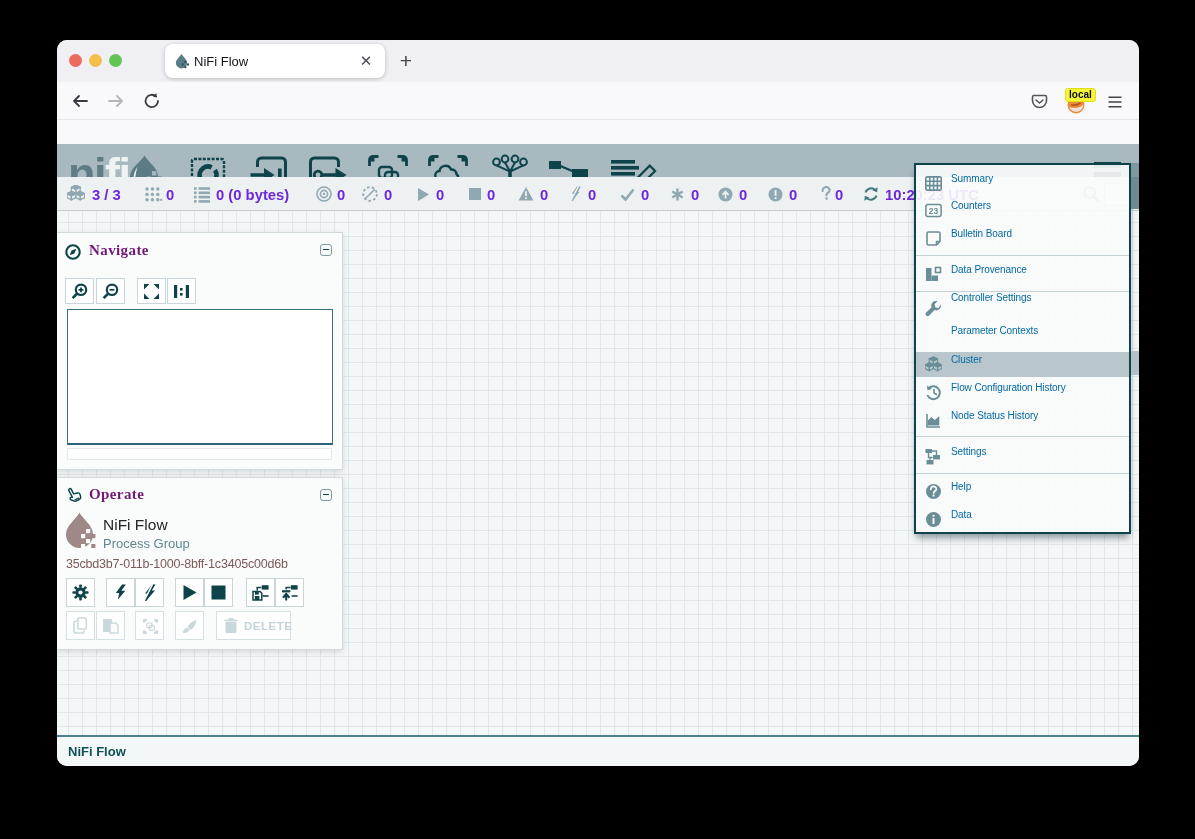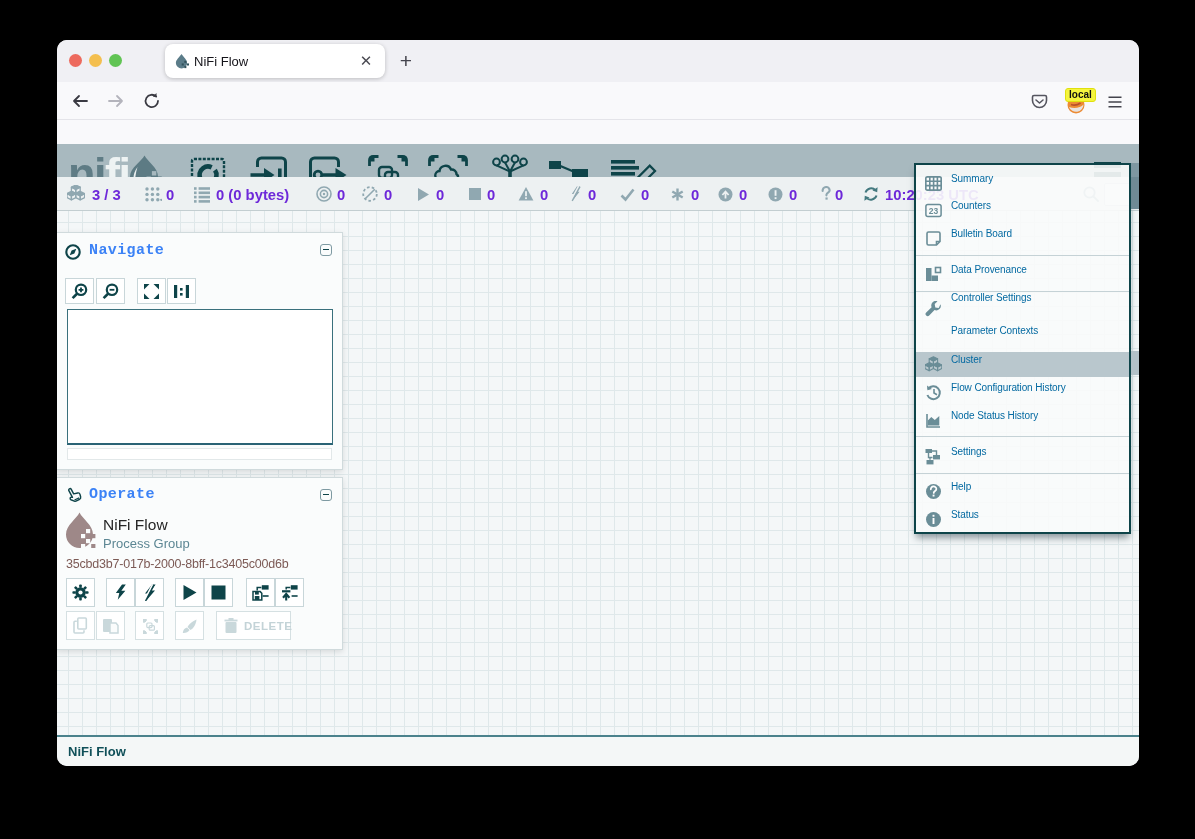--- a/index.html
+++ b/index.html
@@ -39,22 +39,22 @@
     linear-gradient(to bottom, #dfe8ea 1px, transparent 1px);
   background-size:14px 14px; background-position:11px 11px; }
 #footer { position:absolute; left:0; top:695px; width:1082px; height:31px;
   background:#f4f7f7; border-top:2px solid #4b828c; }
 #footer .crumb { position:absolute; left:11px; top:7px; font-size:13px;
   font-weight:bold; color:#105059; }
 .panel { position:absolute; background:#fafcfc; border:1px solid #d0dadc;
   box-shadow:0 2px 6px rgba(0,0,0,0.12); }
 #navigate { left:-1px; top:21px; width:287px; height:238px; }
 #operate  { left:-1px; top:266px; width:287px; height:173px; }
-.ptitle { position:absolute; font-family:Liberation Mono, monospace;
-  font-weight:bold; font-size:15px; color:#3b82f6; letter-spacing:0.4px; }
+.ptitle { position:absolute; font-family:Liberation Serif, serif;
+  font-weight:bold; font-size:15px; color:#701a75; letter-spacing:0.4px; }
 .pmin { position:absolute; width:12px; height:12px; border:1.5px solid #7e9aa2;
   border-radius:3px; }
 .pmin::after { content:""; position:absolute; left:1.5px; top:3.6px; width:6px;
   height:1.8px; background:#0e4449; }
 .navbtn { position:absolute; width:29px; height:26px; background:#fff;
   border:1px solid #c8d6d9; display:flex; align-items:center; justify-content:center; }
 #preview { position:absolute; left:10px; top:76px; width:266px; height:136px;
   background:#fff; border:1px solid #39707c; border-bottom:2px solid #2a6375; }
 #previewstrip { position:absolute; left:10px; top:215px; width:265px; height:12px;
   background:#fff; border:1px solid #e2e8e9; }
@@ -381,21 +381,21 @@
           <rect x="20" y="27" width="4.2" height="4.2"></rect>
               <rect x="15" y="32" width="4.2" height="4"></rect>
         </g>
         <g fill="#9e8888">
               <rect x="25.2" y="22" width="4.2" height="4.2"></rect>
               <rect x="25.2" y="32" width="4.2" height="4"></rect>
             </g>
       </svg>
       <div class="abs" style="left:46px;top:38px;font-size:15.5px;color:#262626;">NiFi Flow</div>
       <div class="abs" style="left:46px;top:58px;font-size:13px;color:#5c8693;">Process Group</div>
-      <div class="abs" style="left:9px;top:79px;font-size:12.5px;color:#7c5a55;letter-spacing:-0.2px;">35cbd3b7-017b-2000-8bff-1c3405c00d6b</div>
+      <div class="abs" style="left:9px;top:79px;font-size:12.5px;color:#7c5a55;letter-spacing:-0.2px;">35cbd3b7-011b-1000-8bff-1c3405c00d6b</div>
       <div class="opbtn" style="left:9px;top:100px">
             <svg width="17" height="17" viewBox="0 0 17 17">
               <g fill="#0e4449">
                 <circle cx="8.5" cy="8.5" r="5.2"></circle>
                 <rect x="7.2" y="0.4" width="2.6" height="3.4" rx="0.8" transform="rotate(0 8.5 8.5)"></rect>
                 <rect x="7.2" y="0.4" width="2.6" height="3.4" rx="0.8" transform="rotate(45 8.5 8.5)"></rect>
                 <rect x="7.2" y="0.4" width="2.6" height="3.4" rx="0.8" transform="rotate(90 8.5 8.5)"></rect>
                 <rect x="7.2" y="0.4" width="2.6" height="3.4" rx="0.8" transform="rotate(135 8.5 8.5)"></rect>
                 <rect x="7.2" y="0.4" width="2.6" height="3.4" rx="0.8" transform="rotate(180 8.5 8.5)"></rect>
                 <rect x="7.2" y="0.4" width="2.6" height="3.4" rx="0.8" transform="rotate(225 8.5 8.5)"></rect>
@@ -556,18 +556,18 @@
           <circle cx="8.5" cy="8.5" r="7.5" fill="#6a8d97"></circle>
           <path d="M5.8 6.4 a2.8 2.8 0 0 1 5.6 -0.4 c0 1.7 -1.8 1.9 -2.4 3 a2.2 2.2 0 0 0 -0.25 1" stroke="#fff" stroke-width="1.7" fill="none" stroke-linecap="round"></path>
           <rect x="7.6" y="11.6" width="1.9" height="1.9" fill="#fff"></rect>
         </svg></div>
   <div class="abs mtxt" style="left:35px;top:315.5px;">Help</div>
   <div class="abs" style="left:9px;top:346px;width:17px;height:17px;"><svg width="17" height="17" viewBox="0 0 17 17">
           <circle cx="8.5" cy="8.5" r="7.5" fill="#6a8d97"></circle>
           <rect x="7.55" y="7" width="1.9" height="6" fill="#fff"></rect>
           <rect x="7.55" y="3.8" width="1.9" height="1.9" fill="#fff"></rect>
         </svg></div>
-  <div class="abs mtxt" style="left:35px;top:343.5px;">Status</div>
+  <div class="abs mtxt" style="left:35px;top:343.5px;">Data</div>
 </div>
 <div class="abs" style="left:1131px;top:163px;width:8px;height:14px;background:#7e97a1;"></div>
 <div class="abs" style="left:1131px;top:177px;width:8px;height:32px;background:#6f8a95;"></div>
 <div class="abs" style="left:1131px;top:351px;width:8px;height:24px;background:#b3c1c8;"></div>
 </div>
 
 </body></html>

